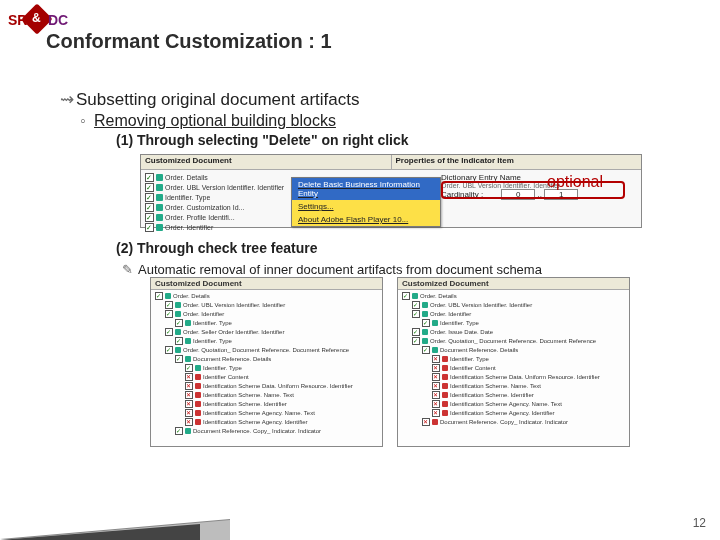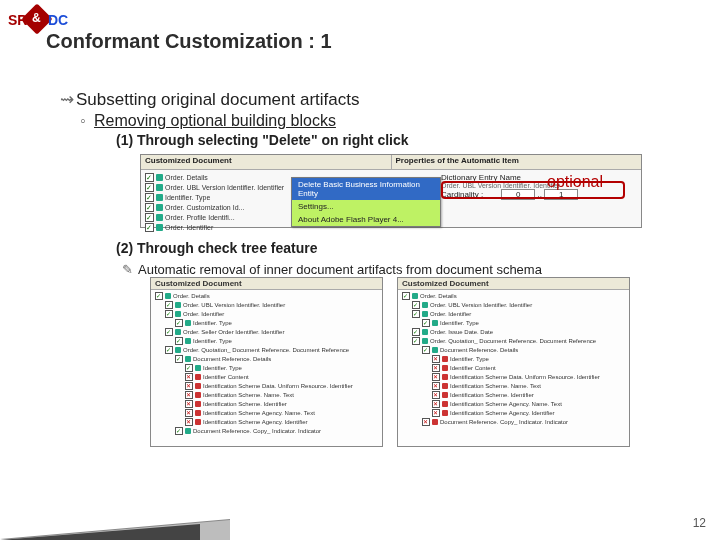--- a/index.html
+++ b/index.html
@@ -43,21 +43,21 @@
     position: absolute;
     left: 28px; top: 8px;
     color: #ffffff;
     font-size: 12px;
     transform: rotate(0deg);
     z-index: 2;
   }
   .logo .dc {
     position: absolute;
     left: 44px; top: 9px;
-    color: #1d4ed8;
+    color: #701a75;
     font-size: 14px;
   }
 
   .title {
     position: absolute;
     top: 30px;
     left: 46px;
     font-size: 20px;
     font-weight: 700;
     color: #2d2d2d;
@@ -154,24 +154,25 @@
   }
   .fig1 .chk { width:7px;height:7px;border:1px solid #555;background:#fff;display:inline-block; }
   .fig1 .chk.on::after{content:"✓";font-size:7px;color:#007000;position:relative;top:-1px;}
   .fig1 .ico { width:7px;height:7px;background:#2a8; display:inline-block; border-radius:1px;}
   .fig1 .lbl { font-size:7px; color:#333; white-space:nowrap; }
 
   .fig1 .ctx {
     position: absolute;
     left: 150px; top: 22px;
     width: 148px;
-    background: #bef264;
+    background: #fde047;
     border: 1px solid #7a7a7a;
     box-shadow: 1px 1px 2px rgba(0,0,0,.3);
     font-size: 8px;
+    text-decoration: underline;
   }
   .fig1 .ctx .item {
     padding: 2px 6px;
   }
   .fig1 .ctx .item.sel {
     background: #316ac5;
     color: #fff;
   }
 
   .fig1 .right {
@@ -286,21 +287,21 @@
 
 <div class="content">
 
   <div class="bullet-l1">Subsetting original document artifacts</div>
   <div class="bullet-l2">Removing optional building blocks</div>
   <div class="bullet-l3">(1) Through selecting "Delete" on right click</div>
 
   <div class="fig1">
     <div class="header">
       <span>Customized Document</span>
-      <span>Properties of the Automatic Item</span>
+      <span>Properties of the Indicator Item</span>
     </div>
     <div class="tree" id="fig1-tree">
         <div class="row">
           <span class="chk on"></span>
           <span class="ico"></span>
           <span class="lbl">Order. Details</span>
         </div>
         <div class="row">
           <span class="chk on"></span>
           <span class="ico"></span>
@@ -323,21 +324,21 @@
         </div>
         <div class="row">
           <span class="chk on"></span>
           <span class="ico"></span>
           <span class="lbl">Order. Identifier</span>
         </div>
       </div>
     <div class="ctx">
       <div class="item sel">Delete Basic Business Information Entity</div>
       <div class="item">Settings...</div>
-      <div class="item">About Adobe Flash Player 4...</div>
+      <div class="item">About Adobe Flash Player 10...</div>
     </div>
     <div class="right">
       <div class="de">Dictionary Entry Name</div>
       <div style="font-size:7px;opacity:.7">Order. UBL Version Identifier. Identifier</div>
       <div style="">
         <span class="field">Cardinality :</span>
         <span class="val">0</span>
         <span>..</span>
         <span class="val">1</span>
       </div>

